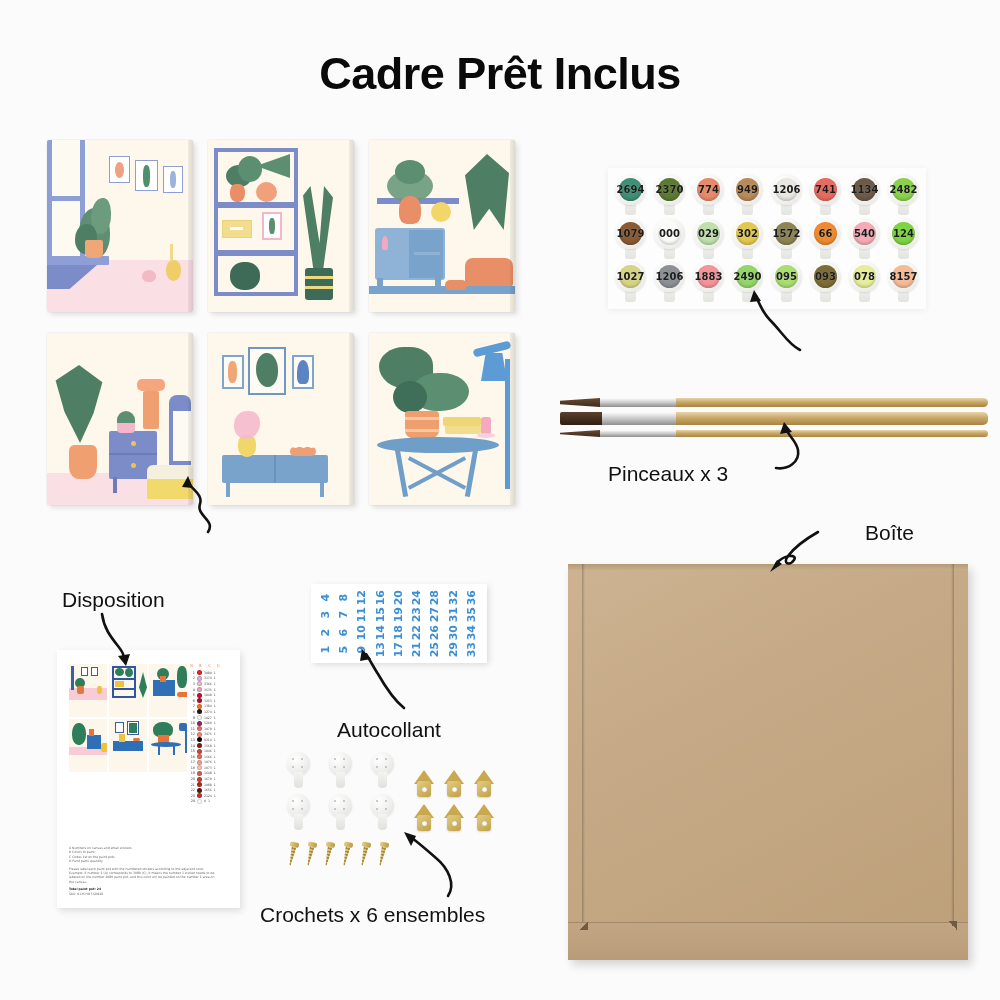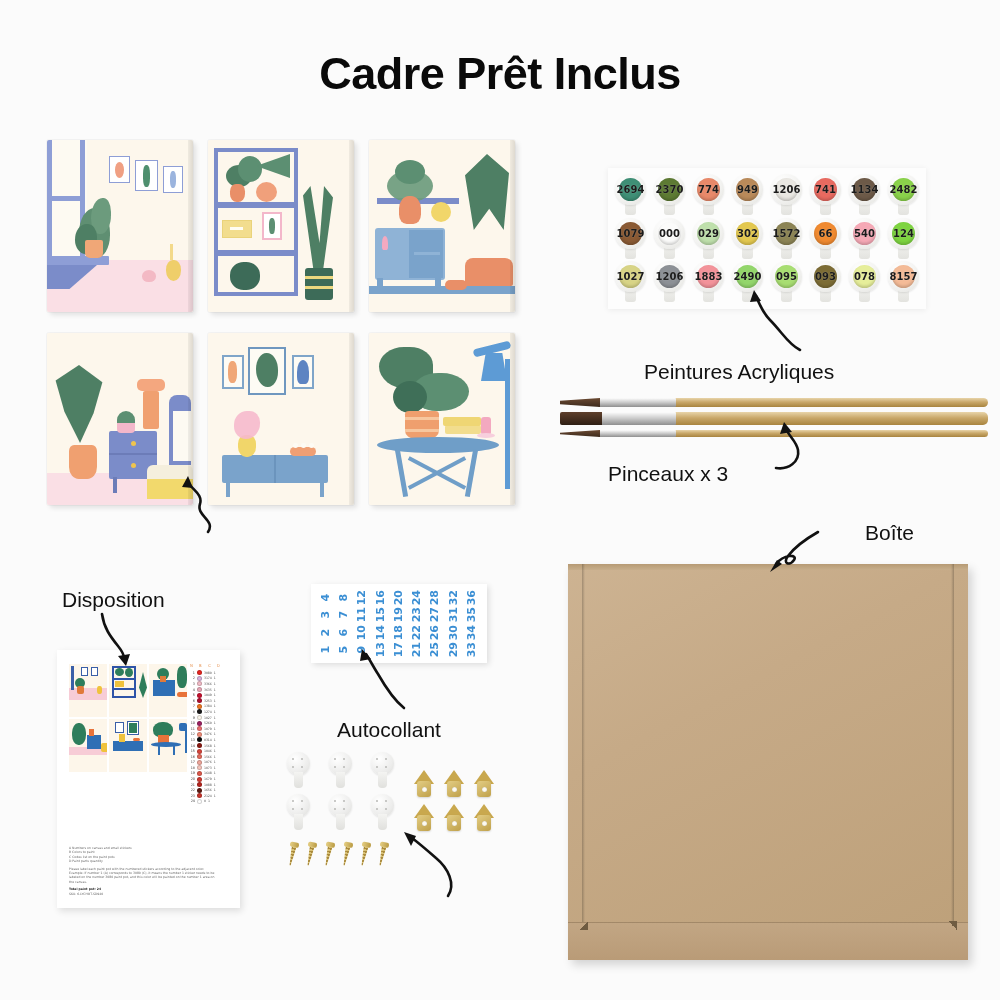--- a/index.html
+++ b/index.html
@@ -467,21 +467,20 @@
           <div class="num">078</div>
         </div>
         <div class="pot">
           <div class="tab"></div>
           <div class="body"></div>
           <div class="ink" style="background:#f4bb97"></div>
           <div class="num">8157</div>
         </div>
       </div>
   </div>
-  <div class="lbl" style="left:644px;top:360px">Peintures Acryliques</div>
   <svg class="arrow" style="left:748px;top:288px;width:56px;height:66px" viewBox="0 0 56 66">
     <path d="M52 62 C 40 56, 34 44, 22 32 C 16 26, 12 18, 8 8" fill="none" stroke="#111" stroke-width="2.6" stroke-linecap="round"></path>
     <path d="M6 2 L 13 13 L 2 14 Z" fill="#111"></path>
   </svg>
 
   <div id="brushes">
     <div class="brush" style="left:0;top:0;width:428px">
       <div class="handle" style="left:112px;width:316px"></div>
       <div class="ferrule" style="left:38px;width:78px"></div>
       <div class="tip" style="width:40px;background:linear-gradient(to bottom,#6b4a33,#3d2a1c);clip-path:polygon(0 30%,100% 0,100% 100%,0 70%)"></div>
@@ -886,18 +885,19 @@
       </div>
       <div class="screw" style="left: 72px;">
         <div class="hdd"></div>
         <div class="shf"></div>
       </div>
       <div class="screw" style="left: 90px;">
         <div class="hdd"></div>
         <div class="shf"></div>
       </div>
     </div>
+  <div class="lbl" style="left:260px;top:903px">Crochets x 6 ensembles</div>
   <svg class="arrow" style="left:398px;top:826px;width:62px;height:74px" viewBox="0 0 62 74">
     <path d="M50 70 C 58 58, 50 42, 38 32 C 30 25, 22 18, 14 12" fill="none" stroke="#111" stroke-width="2.6" stroke-linecap="round"></path>
     <path d="M6 6 L 18 10 L 13 20 Z" fill="#111"></path>
   </svg>
 
 </div>
 
 </body></html>

